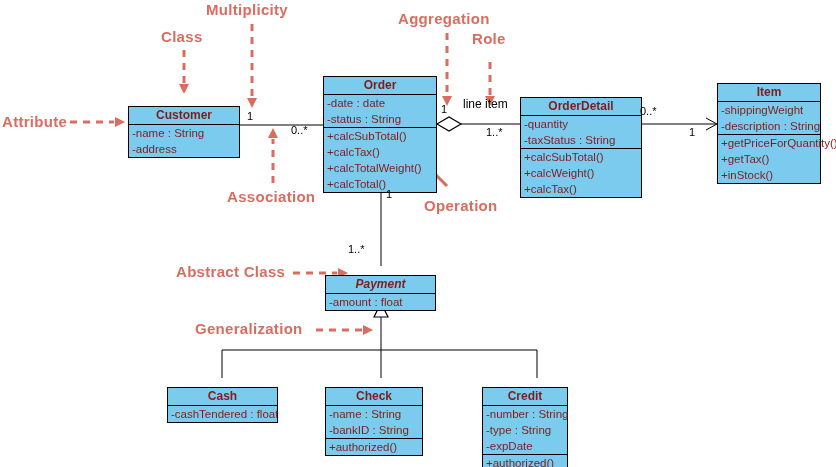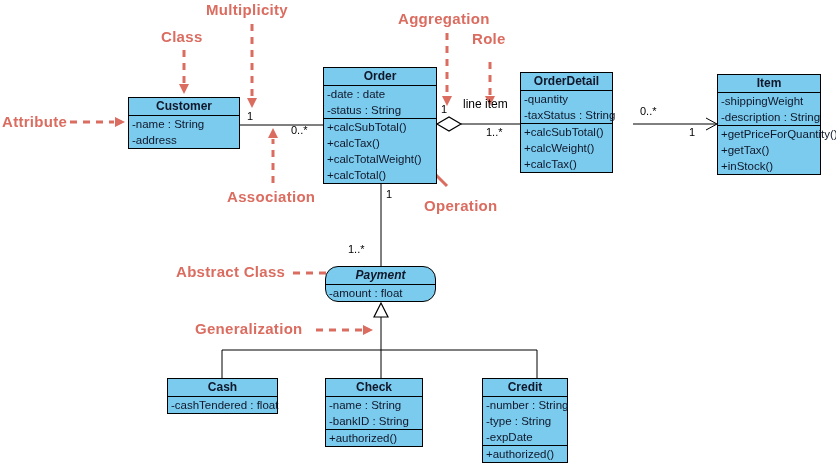--- a/index.html
+++ b/index.html
@@ -14,21 +14,22 @@
   .black-line{stroke:#000;stroke-width:1;fill:none;}
   .white-shape{stroke:#000;stroke-width:1.2;fill:#fff;}
   .red-arrow{stroke:var(--annotation,#DB6C60);stroke-width:3;fill:none;stroke-dasharray:7 6;}
   .red-arrow-solid{stroke:var(--annotation,#DB6C60);stroke-width:3;fill:none;}
   .red-head{fill:var(--annotation,#DB6C60);stroke:none;}
   .uml-class{
     position:absolute;z-index:1;
     background:var(--class-fill,#7BCBEE);
     border:1px solid #000;
     box-sizing:border-box;
-    color:#0f172a;
+    color:#7f1d1d;
+    margin-top:9px;
   }
   .uml-title{
     font-size:12px;font-weight:bold;text-align:center;
     line-height:17px;height:17px;
     border-bottom:1px solid #000;
     white-space:nowrap;
   }
   .uml-title.abstract{font-style:italic;}
   .uml-row{
     font-size:11.5px;line-height:16px;height:16px;
@@ -114,21 +115,21 @@
       <div class="uml-row">-status : String</div>
     </div>
     <div class="uml-ops">
       <div class="uml-row">+calcSubTotal()</div>
       <div class="uml-row">+calcTax()</div>
       <div class="uml-row">+calcTotalWeight()</div>
       <div class="uml-row">+calcTotal()</div>
     </div>
   </div>
 
-  <div class="uml-class" style="left:520px;top:72px;width:93px;">
+  <div class="uml-class" style="left:520px;top:88px;width:122px;">
     <div class="uml-title">OrderDetail</div>
     <div>
       <div class="uml-row">-quantity</div>
       <div class="uml-row">-taxStatus : String</div>
     </div>
     <div class="uml-ops">
       <div class="uml-row">+calcSubTotal()</div>
       <div class="uml-row">+calcWeight()</div>
       <div class="uml-row">+calcTax()</div>
     </div>
@@ -140,21 +141,21 @@
       <div class="uml-row">-shippingWeight</div>
       <div class="uml-row">-description : String</div>
     </div>
     <div class="uml-ops">
       <div class="uml-row">+getPriceForQuantity()</div>
       <div class="uml-row">+getTax()</div>
       <div class="uml-row">+inStock()</div>
     </div>
   </div>
 
-  <div class="uml-class" style="left:325px;top:266px;width:111px;border-radius:13px;">
+  <div class="uml-class" style="left:325px;top:266px;width:111px;">
     <div class="uml-title abstract">Payment</div>
     <div>
       <div class="uml-row">-amount : float</div>
     </div>
   </div>
 
   <div class="uml-class" style="left:167px;top:378px;width:111px;">
     <div class="uml-title">Cash</div>
     <div>
       <div class="uml-row">-cashTendered : float</div>

